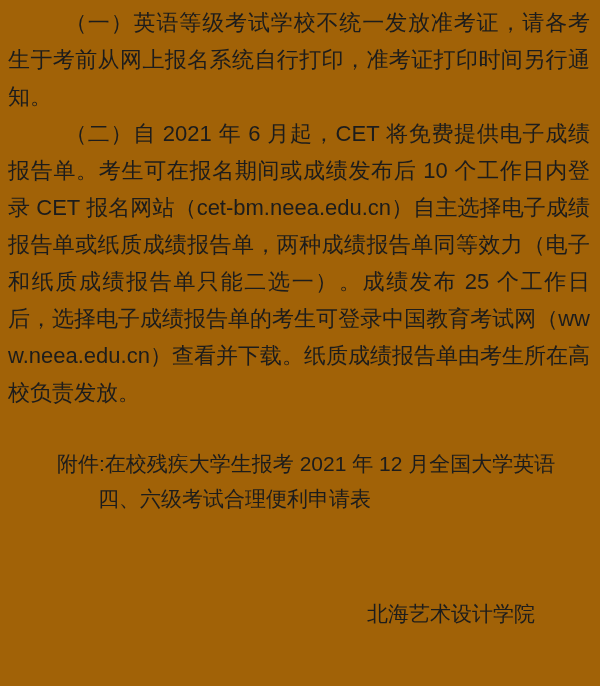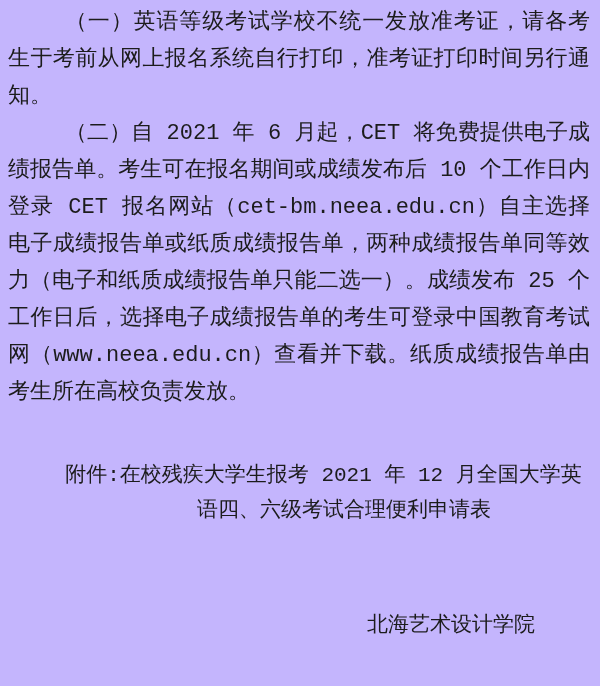--- a/index.html
+++ b/index.html
@@ -5,43 +5,43 @@
   html, body {
     margin: 0;
     padding: 0;
     background: #ffffff;
   }
   .page {
     position: relative;
     width: 600px;
     height: 686px;
     box-sizing: border-box;
-    background: #c4b5fd;
+    background: #a16207;
     color: #1c1c1c;
-    font-family: Liberation Mono, monospace;
+    font-family: Liberation Sans, sans-serif;
     padding: 4px 10px 8px 8px;
     overflow: hidden;
   }
   .body-text p {
     margin: 0;
     font-size: 22px;
     line-height: 37px;
     letter-spacing: 0px;
     text-align: justify;
     text-justify: inter-ideograph;
     text-indent: 57px;
     word-break: break-all;
   }
   .attachment {
-    margin-top: 47px;
+    margin-top: 35px;
     font-size: 21px;
     line-height: 35px;
     padding-left: 90px;
     text-indent: -41px;
-    text-align: center;
+    text-align: left;
     word-break: break-all;
   }
   .signature {
     margin-top: 80px;
     text-align: right;
     padding-right: 55px;
     font-size: 21px;
     line-height: 35px;
   }
   .signature div {

